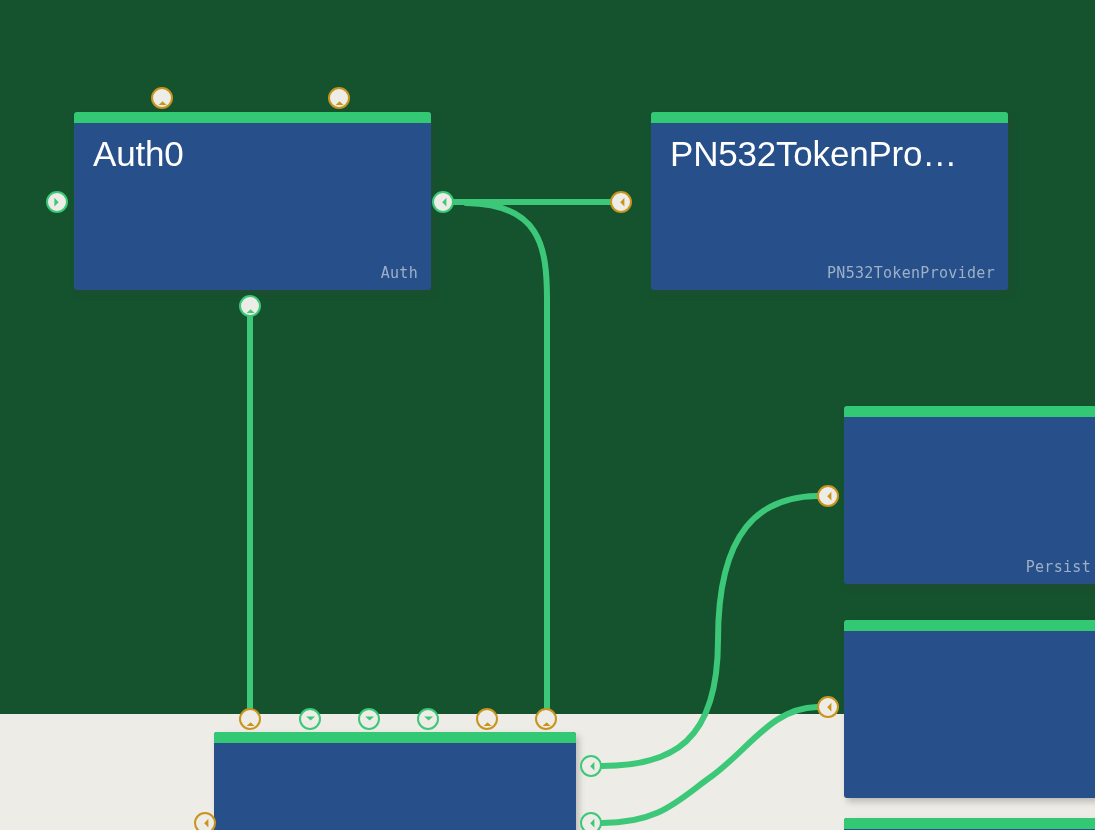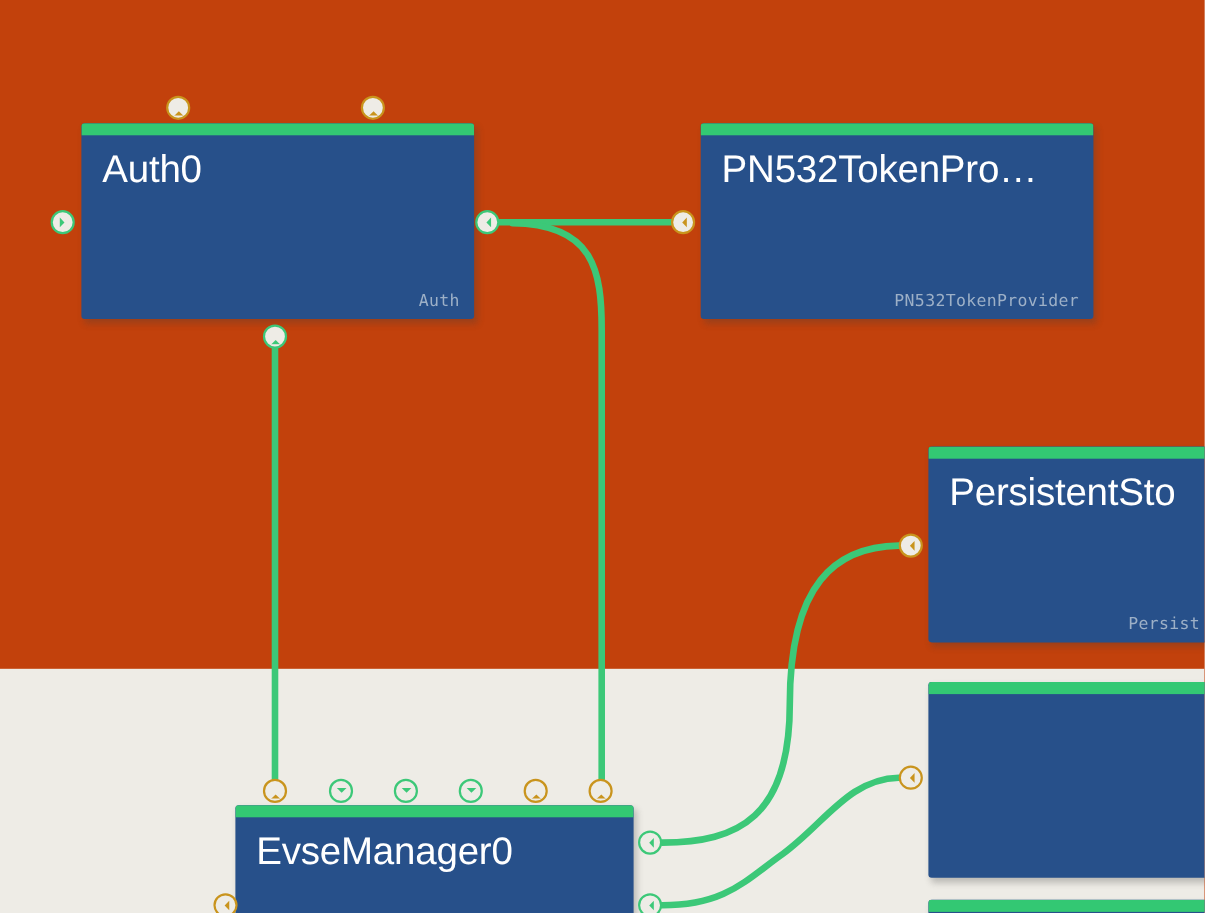--- a/index.html
+++ b/index.html
@@ -11,22 +11,22 @@
     height: 830px;
     overflow: hidden;
     background: #eeece6;
     font-family: "Liberation Sans", sans-serif;
     position: relative;
   }
   #canvas {
     position: absolute;
     inset: 0;
     width: 1095px;
-    height: 608px;
-    background: #c2410c;
+    height: 714px;
+    background: #14532d;
   }
   #edge-layer {
     position: absolute;
     left: 0;
     top: 0;
     width: 1095px;
     height: 830px;
     pointer-events: none;
   }
   .node {
@@ -104,40 +104,38 @@
       <path d="M 602 766 C 672 766 718 742 718 640 C 718 530 760 497 817 496" fill="none" stroke="#3cc878" stroke-width="6" stroke-linecap="round"></path>
       <path d="M 602 823 C 660 823 678 800 712 776 C 750 748 772 708 817 707" fill="none" stroke="#3cc878" stroke-width="6" stroke-linecap="round"></path>
     </svg>
 
   <div class="node" style="left:74px; top:112px; width:357px; height:178px;">
     <div class="node-header"></div>
     <div class="node-title">Auth0</div>
     <div class="node-subtitle">Auth</div>
   </div>
 
-  <div class="node" style="left:637px; top:112px; width:357px; height:178px;">
+  <div class="node" style="left:651px; top:112px; width:357px; height:178px;">
     <div class="node-header"></div>
     <div class="node-title">PN532TokenPro…</div>
     <div class="node-subtitle">PN532TokenProvider</div>
   </div>
 
   <div class="node" style="left:844px; top:406px; width:260px; height:178px;">
     <div class="node-header"></div>
-    <div class="node-title">PersistentSto</div>
     <div class="node-subtitle">Persist</div>
   </div>
 
   <div class="node" style="left:844px; top:620px; width:260px; height:178px;">
     <div class="node-header"></div>
     <div class="node-subtitle"></div>
   </div>
 
   <div class="node" style="left:214px; top:732px; width:362px; height:178px;">
     <div class="node-header"></div>
-    <div class="node-title">EvseManager0</div>
     <div class="node-subtitle"></div>
   </div>
 
   <div class="node" style="left:844px; top:818px; width:260px; height:178px;">
     <div class="node-header"></div>
     <div class="node-title"></div>
     <div class="node-subtitle"></div>
   </div>
 
 <div class="port gold" style="left: 151px; top: 87px;">

